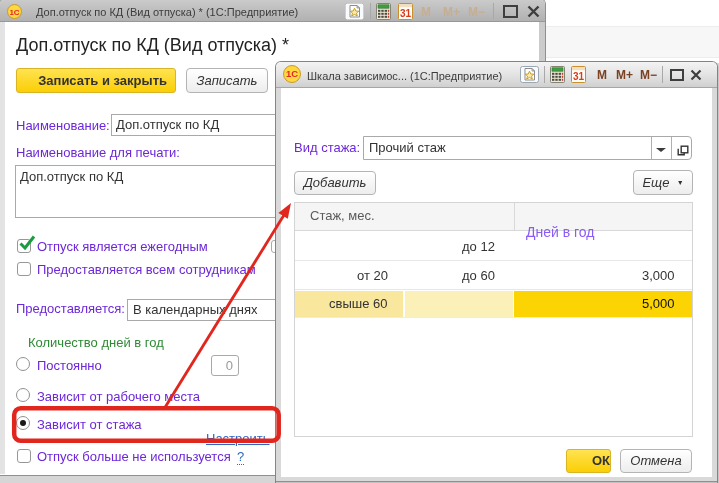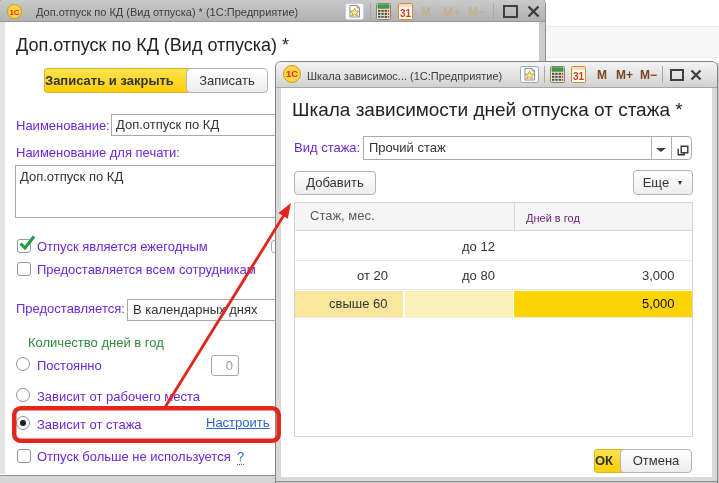--- a/index.html
+++ b/index.html
@@ -21,22 +21,22 @@
 
   
   #w2 { left:276px; top:62px; width:441px; height:421px; background:#fff; border-radius:5px 5px 0 0; box-shadow:0 0 0 1px #848484, 1px 2px 2px rgba(0,0,0,.25); }
   #w2 .titlebar { position:absolute; left:0; top:0; width:441px; height:26px; background:linear-gradient(#f3f3f3 0%,#e2e2e2 55%,#d0d0d0 100%); border-bottom:1px solid #a6a6a6; border-radius:5px 5px 0 0; }
   #w2 .frame { position:absolute; left:0; top:26px; width:441px; height:395px; background:#d9d9d9; }
   #w2 .botline { position:absolute; left:0; top:419px; width:441px; height:1px; background:#8f8f8f; }
   #w2 .botshadow { position:absolute; left:0; top:420px; width:441px; height:1px; background:#c2c2c2; }
   #w2 .client { position:absolute; left:5px; top:26px; width:431px; height:389px; background:#fff; }
 
   
-  .btn { position:absolute; background:linear-gradient(#ffffff,#ededed); border:1px solid #b4b4b4; border-radius:4px; font-size:13px; color:#333; text-align:center; }
-  .ybtn { position:absolute; background:linear-gradient(#ffe351,#fbce05); border:1px solid #d9b424; border-radius:3px; font-size:13px; color:#333; text-align:left;margin-left:28px; }
+  .btn { position:absolute; background:linear-gradient(#ffffff,#ededed); border:1px solid #b4b4b4; border-radius:4px; font-size:13px; color:#333; text-align:center;font-style:italic; }
+  .ybtn { position:absolute; background:linear-gradient(#ffe351,#fbce05); border:1px solid #d9b424; border-radius:3px; font-size:13px; color:#333; text-align:right; }
 
   
   .inp { position:absolute; background:#fff; border:1px solid #a9a9a9; font-size:13px; color:#333; }
 
   
   .cb { position:absolute; width:14px; height:14px; border:1px solid #979797; border-radius:3px; background:#fff; }
   .rd { position:absolute; width:14px; height:14px; border:1px solid #919191; border-radius:50%; background:#fff; }
   .rd.sel::after { content:""; position:absolute; left:3px; top:3px; width:6px; height:6px; border-radius:50%; background:#1a1a1a; }
 
   a.lnk { color:#2a66c9; font-size:13px; text-decoration:underline; }
@@ -133,21 +133,21 @@
 
   <div class="rd" style="left:16px;top:357px"></div>
   <span class="lbl abs" style="left:37px;top:358px">Постоянно</span>
   <div class="inp" style="left:211px;top:355px;width:28px;height:21px;border-radius:3px;line-height:19px;color:#9a9a9a;text-align:right;padding-right:5px">0</div>
 
   <div class="rd" style="left:16px;top:388px"></div>
   <span class="lbl abs" style="left:37px;top:389px">Зависит от рабочего места</span>
 
   <div class="rd sel" style="left:16px;top:416px"></div>
   <span class="lbl abs" style="left:37px;top:417px">Зависит от стажа</span>
-  <a class="lnk abs" style="left:206px;top:415px">Настроить</a>
+  <a class="lnk abs" style="left:206px;top:431px">Настроить</a>
 
   <div class="cb" style="left:17px;top:449px"></div>
   <span class="lbl abs" style="left:37px;top:449px">Отпуск больше не используется</span>
   <span class="abs" style="left:237px;top:449px;font-size:13px;color:#2a66c9;border-bottom:1px dotted #2a66c9">?</span>
 </div>
 
 <div id="w2" class="abs">
   <div class="frame"></div>
   <div class="botline"></div>
   <div class="botshadow"></div>
@@ -195,48 +195,47 @@
     <span class="abs" style="left:364px;top:6px;font-size:12px;font-weight:bold;color:#7a4123">M−</span>
     <div class="abs" style="left:386px;top:4px;width:1px;height:17px;background:#a8a8a8"></div>
     <svg class="abs" style="left:394px;top:7px" width="14" height="12" viewBox="0 0 14 12">
         <rect x="1" y="1" width="12" height="10" fill="none" stroke="#3e3e3e" stroke-width="2"></rect>
       </svg>
     <svg class="abs" style="left:414px;top:7px" width="12" height="12" viewBox="0 0 12 12">
         <path d="M1.5 1.5 L10.5 10.5 M10.5 1.5 L1.5 10.5" stroke="#3e3e3e" stroke-width="2.2"></path>
       </svg>
   </div>
 
-  <div class="abs" style="left:16px;top:37px;font-size:19px;color:#232323">Шкала зависимости дней отпуска от стажа *</div>
 
   <span class="lbl abs" style="left:18px;top:78px">Вид стажа:</span>
   <div class="inp" style="left:87px;top:74px;width:329px;height:24px;border-radius:0 4px 4px 0;line-height:22px;padding-left:5px">Прочий стаж</div>
   <div class="abs" style="left:375px;top:75px;width:1px;height:22px;background:#b0b0b0"></div>
   <div class="abs" style="left:395px;top:75px;width:1px;height:22px;background:#b0b0b0"></div>
   <svg class="abs" style="left:380px;top:86px" width="10" height="4" viewBox="0 0 10 4">
       <path d="M0 0 L10 0 L5 4 Z" fill="#3c3c3c"></path>
     </svg>
   <svg class="abs" style="left:401px;top:83px" width="12" height="11" viewBox="0 0 12 11">
       <rect x="4.2" y="1.2" width="6.6" height="6.6" fill="#fff" stroke="#333" stroke-width="1.4"></rect>
       <path d="M1.2 3.8 V9.8 H7.2 V7.8" fill="none" stroke="#333" stroke-width="1.4"></path>
     </svg>
 
   <div class="btn" style="left:18px;top:109px;width:82px;height:24px;line-height:22px">Добавить</div>
   <div class="btn" style="left:357px;top:108px;width:60px;height:25px;line-height:23px">Еще&nbsp;&nbsp;<span style="font-size:7px;position:relative;top:-2px">▼</span></div>
 
   <div id="tbl">
     <div class="abs" style="left:0;top:0;width:397px;height:28px;background:#f5f5f5;border-bottom:1px solid #d8d8d8"></div>
     <div class="abs" style="left:219px;top:0;width:1px;height:28px;background:#d8d8d8"></div>
     <span class="abs" style="left:15px;top:5px;font-size:13px;color:#5a5a5a">Стаж, мес.</span>
-    <span class="abs" style="left:231px;top:9px;font-size:11px;color:#701a75">Дней в год</span>
+    <span class="abs" style="left:231px;top:21px;font-size:14px;color:#8b5cf6">Дней в год</span>
     <div class="abs" style="left:0;top:57px;width:397px;height:1px;background:#e8e8e8"></div>
     <div class="abs" style="left:0;top:86px;width:397px;height:1px;background:#e8e8e8"></div>
     <div class="abs" style="left:0;top:114px;width:397px;height:1px;background:#ececec"></div>
     <span class="abs" style="left:167px;top:36px;font-size:13px;color:#333">до 12</span>
     <span class="abs" style="left:62px;top:65px;font-size:13px;color:#333">от 20</span>
-    <span class="abs" style="left:167px;top:65px;font-size:13px;color:#333">до 80</span>
+    <span class="abs" style="left:167px;top:65px;font-size:13px;color:#333">до 60</span>
     <span class="abs" style="left:347px;top:65px;font-size:13px;color:#333">3,000</span>
     <div class="abs" style="left:0;top:88px;width:108px;height:26px;background:#f8e79d"></div>
     <div class="abs" style="left:110px;top:88px;width:108px;height:26px;background:#fbf0b8"></div>
     <div class="abs" style="left:219px;top:88px;width:178px;height:26px;background:#fcd303"></div>
     <span class="abs" style="left:34px;top:93px;font-size:13px;color:#333">свыше 60</span>
     <span class="abs" style="left:347px;top:93px;font-size:13px;color:#111">5,000</span>
   </div>
 
   <div class="ybtn" style="left:290px;top:387px;width:45px;height:24px;font-weight:bold;line-height:22px">ОК</div>
   <div class="btn" style="left:344px;top:387px;width:72px;height:24px;line-height:22px">Отмена</div>

